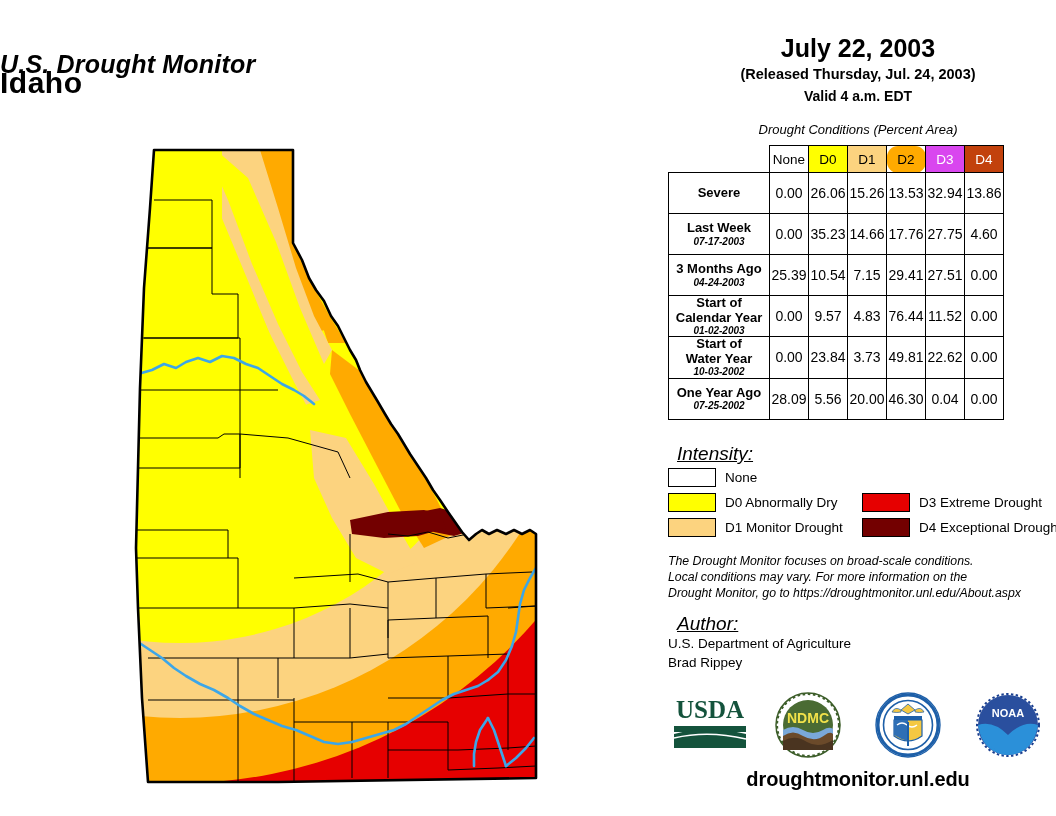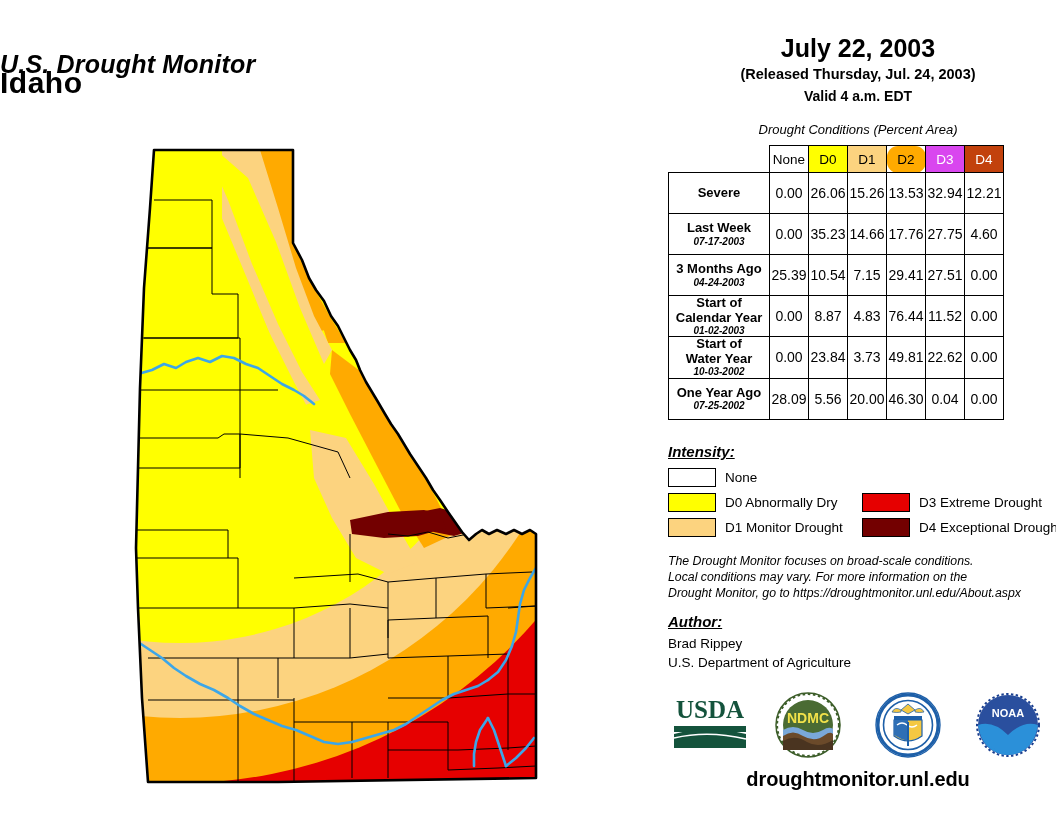--- a/index.html
+++ b/index.html
@@ -55,22 +55,22 @@
   .hd.d1{background:#FCD37F;color:#000;}
   .hd.d2{background:#FFAA00;color:#000000;border-radius:11px;}
   .hd.d3{background:#d946ef;color:#fff;}
   .hd.d4{background:#c2410c;color:#fff;}
   .rowlab{width:100px;text-align:center;padding:3px 4px;line-height:1.12;}
   .rowlab b{font-size:13px;font-weight:bold;display:block;}
   .rowlab i{font-size:10px;font-style:italic;font-weight:bold;display:block;}
   .val{width:38px;height:40px;font-size:14px;}
 
   
-  .sect-head{font-size:15px;font-style:italic;font-weight:bold;
-     text-decoration:underline;}
+  .sect-head{font-size:19px;font-style:italic;font-weight:normal;
+     text-decoration:underline;margin-left:9px;}
   .intensity-head{position:absolute;left:8px;top:443px;}
   .legend{position:absolute;left:8px;top:466px;width:388px;}
   .lg-row{display:flex;align-items:center;height:22px;margin-bottom:3px;}
   .lg-col{display:flex;align-items:center;width:194px;}
   .sw{width:46px;height:17px;border:1px solid #000;margin-right:9px;flex:none;}
   .sw.none{background:#fff;}
   .sw.d0{background:#FFFF00;}
   .sw.d1{background:#FCD37F;}
   .sw.d2{background:#FFAA00;}
   .sw.d3{background:#E60000;}
@@ -282,21 +282,21 @@
         <tr>
           <td class="rowlab">
             <b>Severe</b>
             <i></i>
           </td>
           <td class="val">0.00</td>
           <td class="val">26.06</td>
           <td class="val">15.26</td>
           <td class="val">13.53</td>
           <td class="val">32.94</td>
-          <td class="val">12.21</td>
+          <td class="val">13.86</td>
         </tr>
         <tr>
           <td class="rowlab">
             <b>Last Week</b>
             <i>07-17-2003</i>
           </td>
           <td class="val">0.00</td>
           <td class="val">35.23</td>
           <td class="val">14.66</td>
           <td class="val">17.76</td>
@@ -315,21 +315,21 @@
           <td class="val">27.51</td>
           <td class="val">0.00</td>
         </tr>
         <tr>
           <td class="rowlab">
             <b style="white-space:pre-line">Start of
 Calendar Year</b>
             <i>01-02-2003</i>
           </td>
           <td class="val">0.00</td>
-          <td class="val">8.87</td>
+          <td class="val">9.57</td>
           <td class="val">4.83</td>
           <td class="val">76.44</td>
           <td class="val">11.52</td>
           <td class="val">0.00</td>
         </tr>
         <tr>
           <td class="rowlab">
             <b style="white-space:pre-line">Start of
 Water Year</b>
             <i>10-03-2002</i>
@@ -388,22 +388,22 @@
     </div>
 
     <div class="disclaim">
       <div>The Drought Monitor focuses on broad-scale conditions.</div>
       <div>Local conditions may vary. For more information on the</div>
       <div>Drought Monitor, go to https://droughtmonitor.unl.edu/About.aspx</div>
     </div>
 
     <div class="sect-head author-head">Author:</div>
     <div class="author-lines">
+      <div>U.S. Department of Agriculture</div>
       <div>Brad Rippey</div>
-      <div>U.S. Department of Agriculture</div>
     </div>
 
     <div class="logos">
 
       <svg class="logo" style="left:10px;" width="80" height="62" viewBox="0 0 80 62">
         <text x="40" y="26" text-anchor="middle" font-size="25" font-family="'Liberation Serif',serif" font-weight="bold" fill="#14533C">USDA</text>
         <path d="M4,34 L76,34 L76,40 L4,40 Z" fill="#14533C"></path>
         <path d="M4,42 Q38,33 76,42 L76,56 L4,56 Z" fill="#14533C"></path>
         <path d="M4,46 Q38,38 76,47" stroke="#ffffff" stroke-width="1.6" fill="none"></path>
       </svg>

